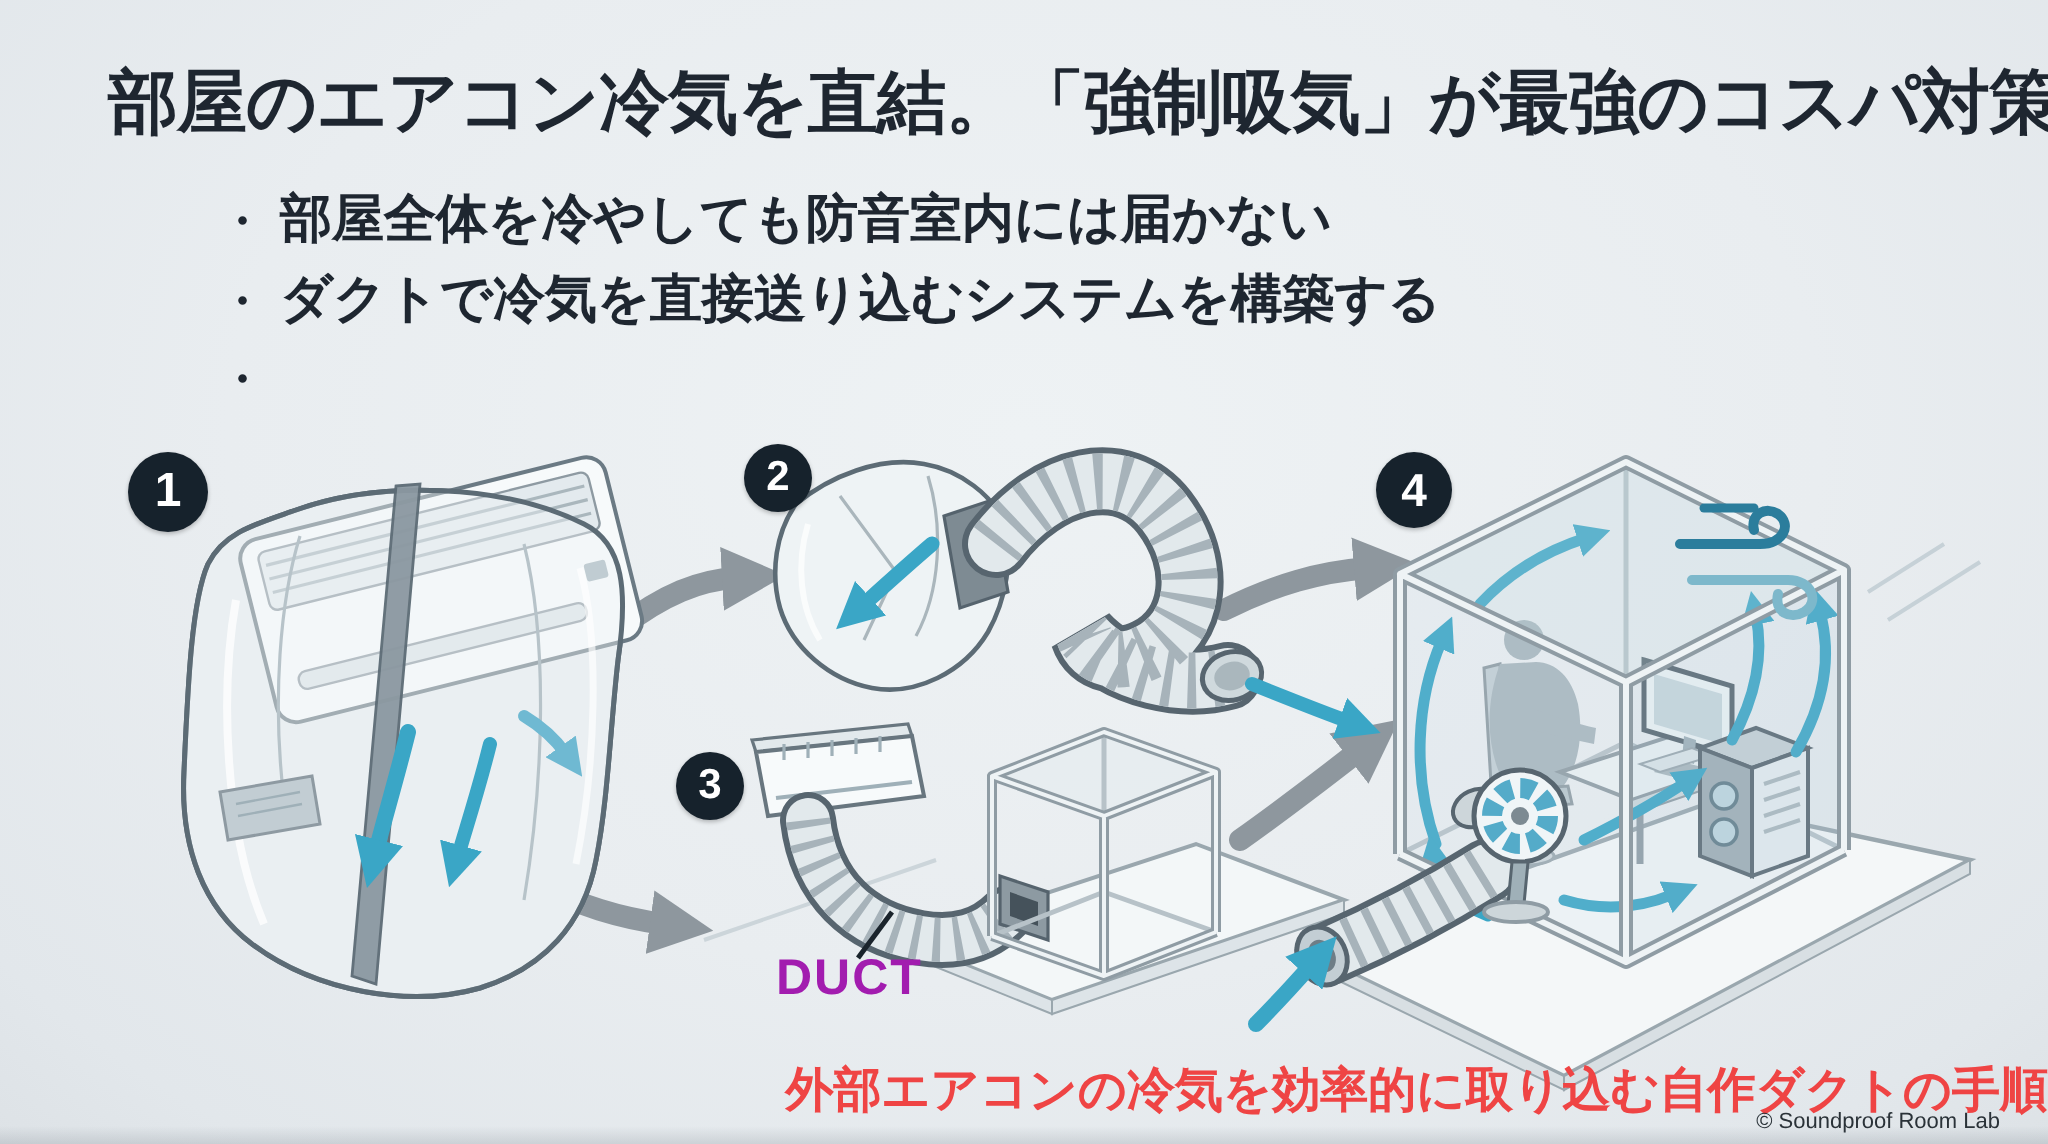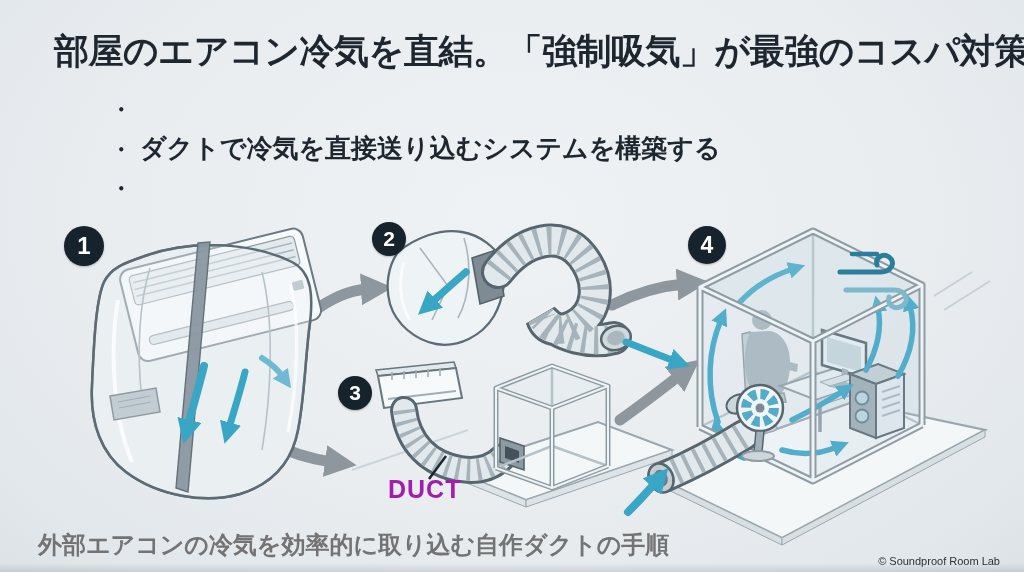--- a/index.html
+++ b/index.html
@@ -33,22 +33,22 @@
   }
   .badge1{left:64px;top:226px;width:40px;height:40px;font-size:24px;}
   .badge2{left:372px;top:222px;width:34px;height:34px;font-size:21px;}
   .badge3{left:338px;top:376px;width:34px;height:34px;font-size:21px;}
   .badge4{left:688px;top:226px;width:38px;height:38px;font-size:23px;}
   .duct-label{
     position:absolute;left:388px;top:475px;
     font-size:25px;font-weight:900;color:#a21caf;letter-spacing:1px;
   }
   .caption{
-    position:absolute;left:0;right:0;top:529px;text-align:left;
-    font-size:24px;font-weight:800;color:#737373;margin-left:38px;
+    position:absolute;left:0;right:0;top:529px;text-align:right;
+    font-size:24px;font-weight:800;color:#ef4444;
   }
   .copyright{
     position:absolute;right:24px;bottom:5px;
     font-size:11px;font-weight:400;color:#2a3238;
   }
   svg.art{position:absolute;left:0;top:0;}
 </style>
 </head>
 <body>
 
@@ -253,20 +253,21 @@
     </g>
     <path d="M628,512 C640,500 648,491 656,482" stroke="#3aa6c6" stroke-width="8" fill="none" stroke-linecap="round" marker-end="url(#ahTeal)"></path>
   </g>
 </svg>
 
 <div class="title">部屋のエアコン冷気を直結。「強制吸気」が最強のコスパ対策</div>
 
 <ul class="bullets">
   <li>
     <span class="marker">・</span>
+    <span>部屋全体を冷やしても防音室内には届かない</span>
   </li>
   <li>
     <span class="marker">・</span>
     <span>ダクトで冷気を直接送り込むシステムを構築する</span>
   </li>
   <li>
     <span class="marker">・</span>
   </li>
 </ul>
 

